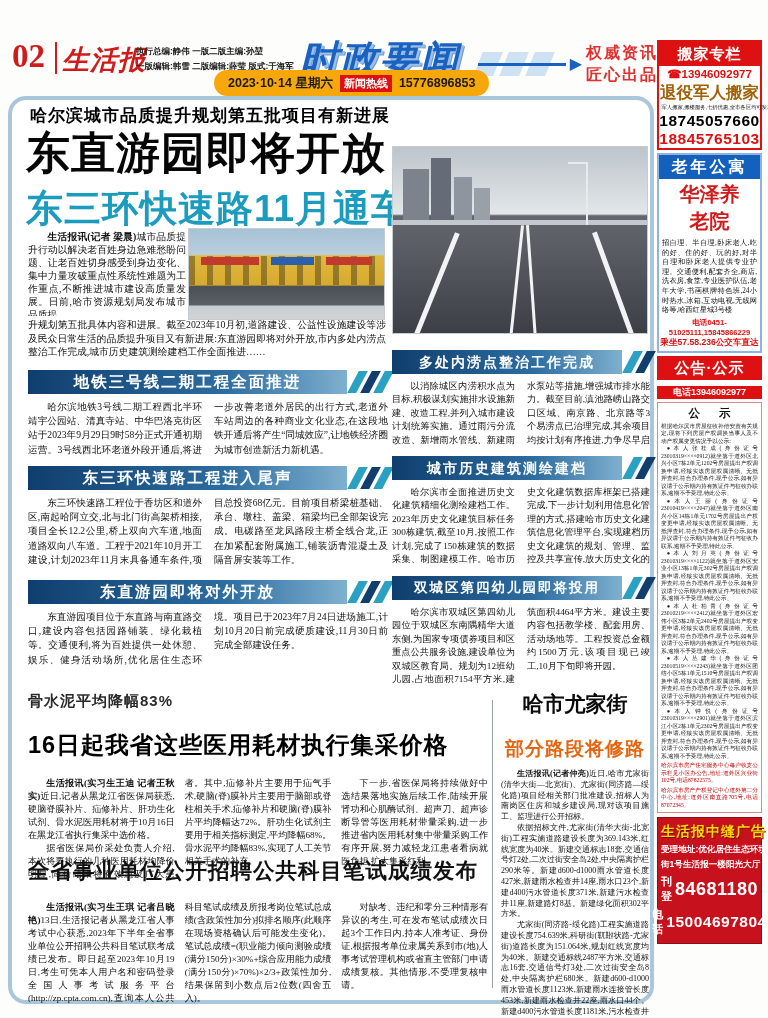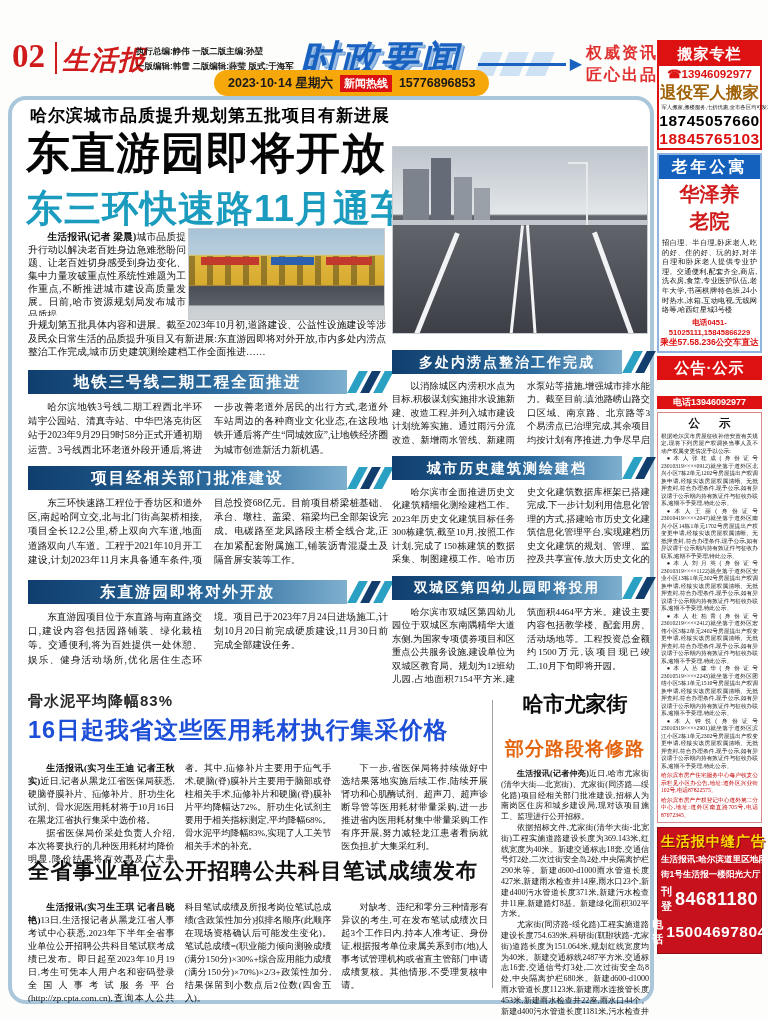--- a/index.html
+++ b/index.html
@@ -60,21 +60,21 @@
   .sec-s1 { left:28px; top:370px; width:360px; } .sec-s1 .sec-body{height:64px;}
   .sec-s2 { left:28px; top:466px; width:360px; } .sec-s2 .sec-body{height:84px;}
   .sec-s3 { left:28px; top:580px; width:360px; } .sec-s3 .sec-body{height:70px;}
   .sec-s4 { left:392px; top:350px; width:258px; } .sec-s4 .sec-body{height:76px; font-size:9.2px; line-height:13.4px;}
   .sec-s5 { left:392px; top:456px; width:258px; } .sec-s5 .sec-body{height:92px; font-size:9.2px; line-height:13.4px;}
   .sec-s6 { left:392px; top:576px; width:258px; } .sec-s6 .sec-body{height:82px; font-size:9.2px; line-height:13.4px;}
 
   
   .med { position:absolute; left:28px; top:692px; width:460px; }
   .med .kick2 { font-size:15px; font-weight:700; color:#2a2a2a; letter-spacing:1px; }
-  .med .hl { font-size:23.5px; font-weight:900; color:#1d4ed8; letter-spacing:1px; margin-top:3px; white-space:nowrap; }
+  .med .hl { font-size:23.5px; font-weight:900; color:#000000; letter-spacing:1px; margin-top:18px; white-space:nowrap; }
   .cols3 { margin-top:16px; columns:3; column-gap:10px; font-size:9.1px; line-height:13px; overflow:hidden; }
   .cols3 p { text-indent:2em; }
   .med .cols3 { height:112px; }
   .jobs { position:absolute; left:28px; top:856px; width:460px; }
   .jobs .hl { font-size:21.5px; font-weight:900; white-space:nowrap; letter-spacing:1px; }
   .jobs .cols3 { height:110px; }
   .vdiv { position:absolute; left:492px; top:700px; width:1px; height:288px; background:#9aa0a6; }
 
   .street { position:absolute; left:501px; top:690px; width:148px; }
   .street .hl1 { text-align:center; font-size:21px; font-weight:900; color:#0a0a0a; }
@@ -179,21 +179,21 @@
         <i class="n"></i>
         <i class="t"></i>
       </div>
   </div>
   <div class="sec-body bodytext">
       <p>哈尔滨地铁3号线二期工程西北半环靖宇公园站、清真寺站、中华巴洛克街区站于2023年9月29日9时58分正式开通初期运营。3号线西北环老道外段开通后,将进一步改善老道外居民的出行方式,老道外车站周边的各种商业文化业态,在这段地铁开通后将产生“同城效应”,让地铁经济圈为城市创造新活力新机遇。</p>
     </div>
 </div>
 <div class="sec sec-s2">
   <div class="sec-head">
-    <div class="sec-bar">项目经相关部门批准建设</div>
+    <div class="sec-bar">东三环快速路工程进入尾声</div>
     <div class="slashes">
         <i class="t"></i>
         <i class="n"></i>
         <i class="t"></i>
       </div>
   </div>
   <div class="sec-body bodytext">
       <p>东三环快速路工程位于香坊区和道外区,南起哈阿立交,北与北门街高架桥相接,项目全长12.2公里,桥上双向六车道,地面道路双向八车道。工程于2021年10月开工建设,计划2023年11月末具备通车条件,项目总投资68亿元。目前项目桥梁桩基础、承台、墩柱、盖梁、箱梁均已全部架设完成。电碳路至龙凤路段主桥全线合龙,正在加紧配套附属施工,铺装沥青混凝土及隔音屏安装等工作。</p>
     </div>
 </div>
@@ -290,39 +290,39 @@
   </div>
 
   <div class="sb-block" style="border-color:#8fb4e0">
     <div class="sb-bluebar" style="border:none">老年公寓</div>
     <div class="sb-elder-name">华泽养老院</div>
     <div class="sb-elder-body">招自理、半自理,卧床老人,吃的好、住的好、玩的好,对半自理和卧床老人提供专业护理。交通便利,配套齐全,商店,洗衣房,食堂,专业医护队伍,老年大学,书画棋牌特色班,24小时热水,冰箱,互动电视,无线网络等,哈西红星城3号楼</div>
     <div class="sb-elder-tel">电话0451-51025111,15845866229</div>
     <div class="sb-elder-bus">乘坐57.58.236公交车直达</div>
   </div>
 
-  <div class="sb-redbar" style="margin-bottom:16px">公告·公示</div>
+  <div class="sb-redbar" style="margin-bottom:6px">公告·公示</div>
   <div class="sb-phonebar">电话13946092977</div>
 
   <div class="sb-notice">
     <div class="nt">公  示</div>
     <div class="np">根据哈尔滨市房屋征收补偿安置有关规定,现将下列房屋产权调换当事人及不动产权属变更情况予以公示:</div>
     <div class="np item">●本人张桂成(身份证号23010319××××0912)就坐落于道外区北兴小区7栋2单元1202号房屋提出产权调换申请,经核实该房屋权属清晰、无抵押查封,符合办理条件,现予公示,如有异议请于公示期内持有效证件与征收办联系,逾期不予受理,特此公示。</div>
     <div class="np item">●本人王丽(身份证号23010419××××2047)就坐落于道外区南兴小区14栋1单元1702号房屋提出产权变更申请,经核实该房屋权属清晰、无抵押查封,符合办理条件,现予公示,如有异议请于公示期内持有效证件与征收办联系,逾期不予受理,特此公示。</div>
     <div class="np item">●本人刘月英(身份证号23010319××××1122)就坐落于道外区安业小区13栋1单元302号房屋提出产权调换申请,经核实该房屋权属清晰、无抵押查封,符合办理条件,现予公示,如有异议请于公示期内持有效证件与征收办联系,逾期不予受理,特此公示。</div>
     <div class="np item">●本人杜柏青(身份证号23010219××××2412)就坐落于道外区宏伟小区3栋2单元2402号房屋提出产权变更申请,经核实该房屋权属清晰、无抵押查封,符合办理条件,现予公示,如有异议请于公示期内持有效证件与征收办联系,逾期不予受理,特此公示。</div>
     <div class="np item">●本人丛建华(身份证号23010519××××2243)就坐落于道外区团结小区5栋1单元1510号房屋提出产权调换申请,经核实该房屋权属清晰、无抵押查封,符合办理条件,现予公示,如有异议请于公示期内持有效证件与征收办联系,逾期不予受理,特此公示。</div>
     <div class="np item">●本人钟悦(身份证号23010319××××2901)就坐落于道外区滨江小区2栋1单元2302号房屋提出产权变更申请,经核实该房屋权属清晰、无抵押查封,符合办理条件,现予公示,如有异议请于公示期内持有效证件与征收办联系,逾期不予受理,特此公示。</div>
     <div class="np foot">哈尔滨市房产住宅服务中心每户收支公示栏见小区办公告,地址:道外区兴业街102号,电话87822575。</div>
     <div class="np foot">哈尔滨市房产产权登记中心道外第二分中心,地址:道外区南直路705号,电话87072345。</div>
   </div>
 
   <div class="sb-ad">
     <div class="t">生活报中缝广告</div>
-    <div class="a">生活报讯:哈尔滨道里区地段</div>
+    <div class="a">受理地址:优化居住生态环境</div>
     <div class="a">街1号生活报一楼阳光大厅</div>
     <div class="numline">
       <span class="lbl">刊登</span>
       <span class="big">84681180</span>
     </div>
     <div class="numline">
       <span class="lbl">电话</span>
       <span class="big big2">15004697804</span>
     </div>
   </div>

